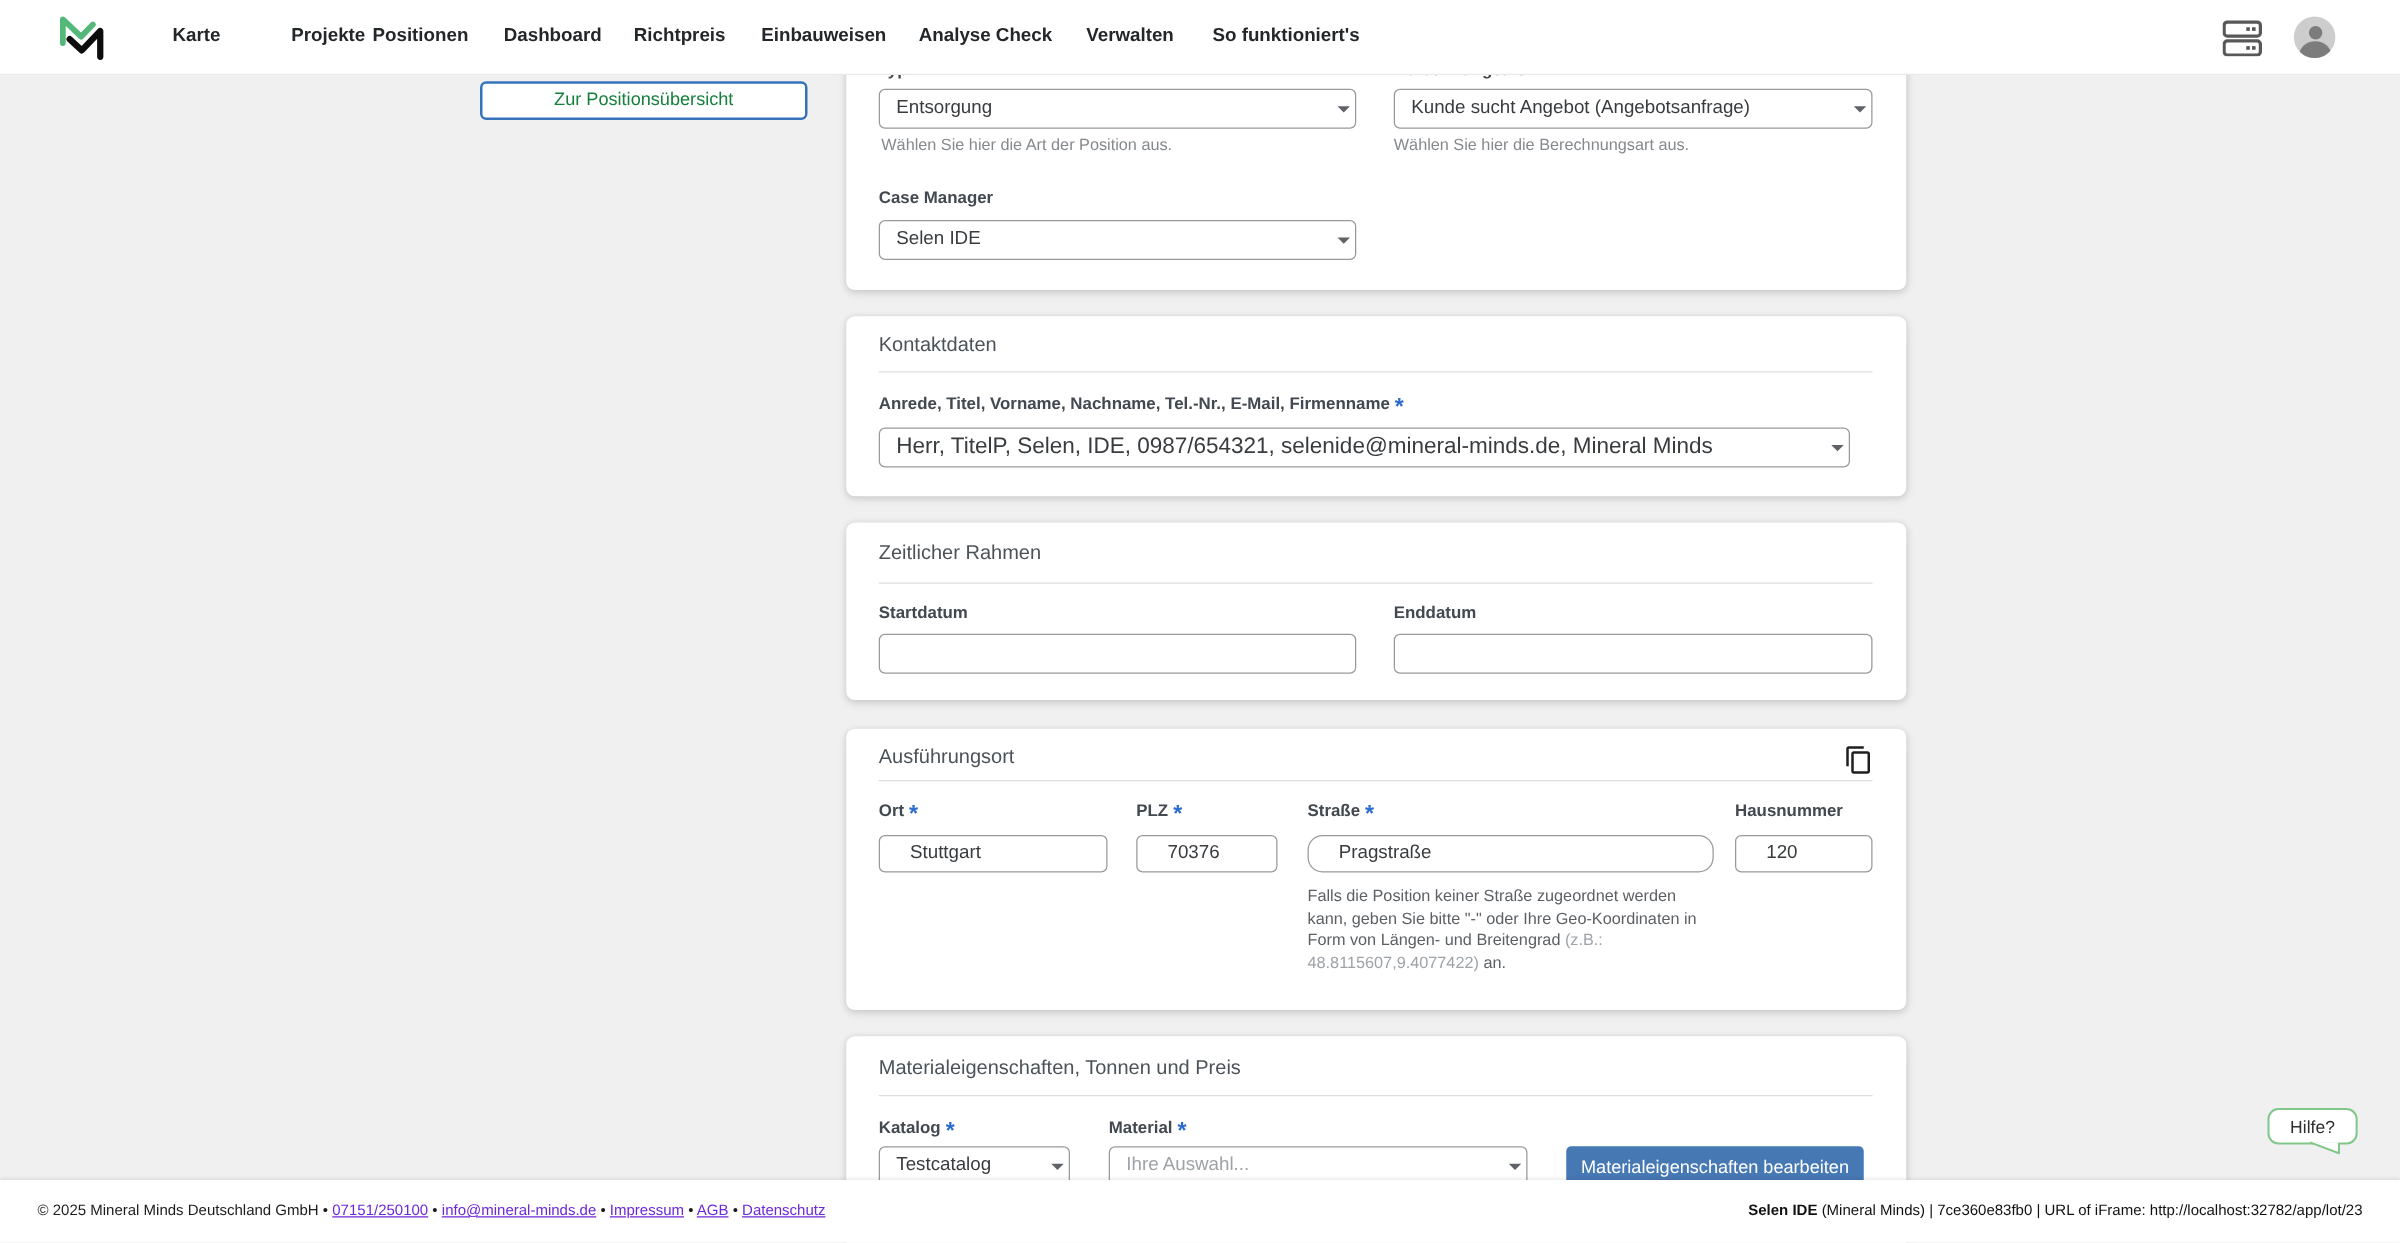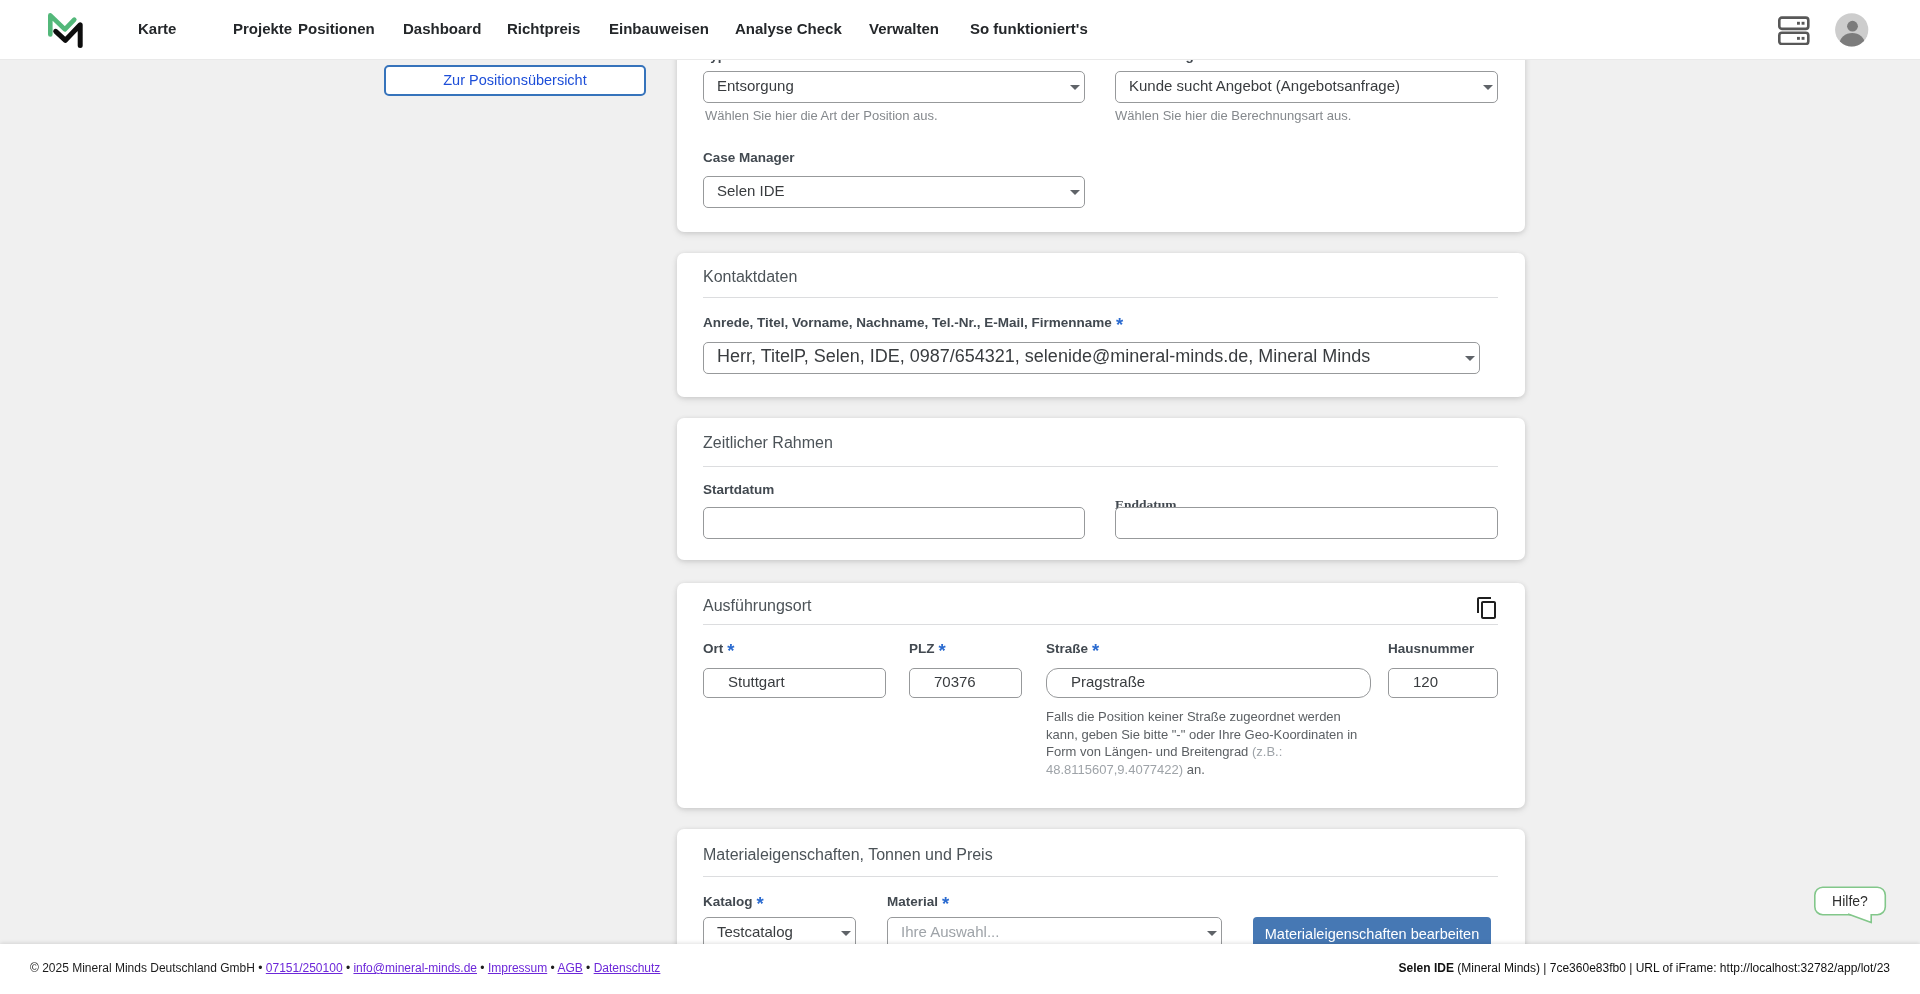--- a/index.html
+++ b/index.html
@@ -38,21 +38,21 @@
 <div class="card" style="top:253px; height:144px;"></div>
 <div class="ttl" style="left:703px; top:268px;">Kontaktdaten</div>
 <div class="hr" style="top:297px;"></div>
 <div class="lbl" style="left:703px; top:315px;">Anrede, Titel, Vorname, Nachname, Tel.-Nr., E-Mail, Firmenname<span class="star">*</span></div>
 <div class="sel" style="left:703px; top:342px; width:777px; font-size:18px;">Herr, TitelP, Selen, IDE, 0987/654321, selenide@mineral-minds.de, Mineral Minds</div>
 
 <div class="card" style="top:418px; height:142px;"></div>
 <div class="ttl" style="left:703px; top:434px;">Zeitlicher Rahmen</div>
 <div class="hr" style="top:466px;"></div>
 <div class="lbl" style="left:703px; top:482px;">Startdatum</div>
-<div class="lbl" style="left:1115px; top:497px;font-family:Liberation Serif, serif;">Enddatum</div>
+<div class="lbl" style="left:1115px; top:482px;">Enddatum</div>
 <div class="inp" style="left:703px; top:507px; width:382px; height:32px;"></div>
 <div class="inp" style="left:1115px; top:507px; width:383px; height:32px;"></div>
 
 <div class="card" style="top:583px; height:225px;"></div>
 <div class="ttl" style="left:703px; top:597px;">Ausführungsort</div>
 <svg class="abs" style="left:1475px; top:596px;" width="24" height="24" viewBox="0 0 24 24">
   <path fill="#1f1f1f" d="M16 1H4c-1.1 0-2 .9-2 2v14h2V3h12V1zm3 4H8c-1.1 0-2 .9-2 2v14c0 1.1.9 2 2 2h11c1.1 0 2-.9 2-2V7c0-1.1-.9-2-2-2zm0 16H8V7h11v14z"></path>
 </svg>
 <div class="hr" style="top:624px;"></div>
 <div class="lbl" style="left:703px; top:641px;">Ort<span class="star">*</span></div>
@@ -111,21 +111,21 @@
       </clipPath>
     </defs>
   <circle cx="17.7" cy="17.8" r="16.6" fill="#cdcdcd"></circle>
   <g clip-path="url(#avc)">
     <circle cx="18.5" cy="14.2" r="5.4" fill="#7c7c7c"></circle>
     <ellipse cx="18.2" cy="32" rx="12.7" ry="11" fill="#7c7c7c"></ellipse>
   </g>
 </svg>
 
 <div class="abs" style="left:384px; top:65px; width:262px; height:31px; background:#fff; border:2px solid #3673bb;
-  border-radius:5px; color:#1d4ed8; font-size:14.5px; text-align:center; line-height:27px; z-index:5;">Zur Positionsübersicht</div>
+  border-radius:5px; color:#15803d; font-size:14.5px; text-align:center; line-height:27px; z-index:5;">Zur Positionsübersicht</div>
 
 <svg class="abs" style="left:1810px; top:883px; z-index:6;" width="80" height="45" viewBox="0 0 80 45">
   <rect x="4.8" y="4.2" width="70.5" height="27.5" rx="8" fill="#fff" stroke="#82c78a" stroke-width="1.6"></rect>
   <path d="M38 30.7 L61.2 39.6 L61.2 30.7 Z" fill="#fff" stroke="none"></path>
   <path d="M38 30.9 L61.2 39.6 L61.2 31.1" fill="none" stroke="#82c78a" stroke-width="1.6" stroke-linejoin="round"></path>
   <text x="40" y="23" text-anchor="middle" font-size="14" fill="#2e2e2e" font-family="Liberation Sans, sans-serif">Hilfe?</text>
 </svg>
 
 <div class="abs" style="left:0; top:944px; width:1920px; height:50px; background:#fff;
   box-shadow:0 -1px 4px rgba(0,0,0,.12); z-index:10;"></div>

